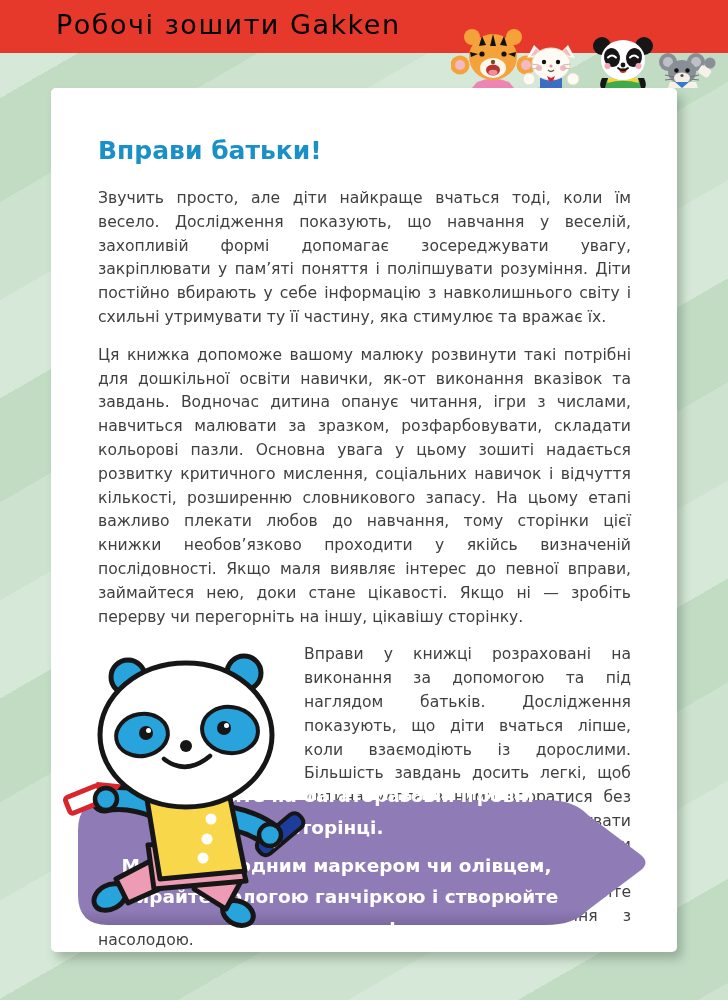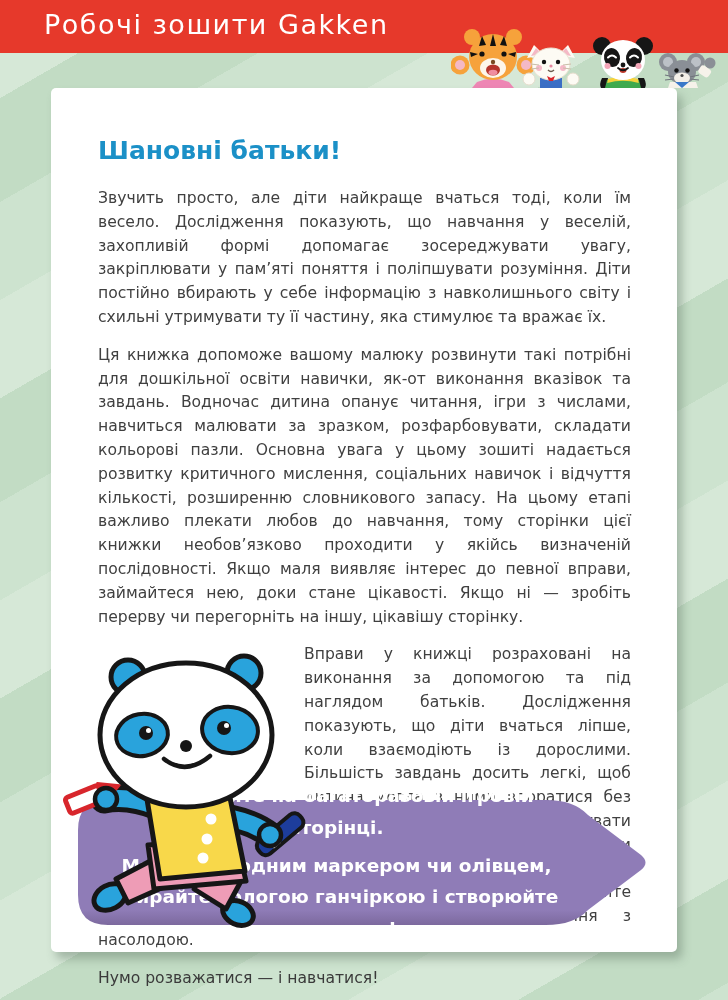--- a/index.html
+++ b/index.html
@@ -13,23 +13,23 @@
       #d6e8d7 0px, #d6e8d7 85px,
       #c2dcc4 85px, #c2dcc4 175px,
       #cde3cf 175px, #cde3cf 260px);
   }
   
   .header-band{
     position:absolute;left:0;top:0;width:728px;height:53px;
     background:#e6392b;z-index:0;
   }
   .header-title{
-    position:absolute;left:44px;top:9px;
+    position:absolute;left:56px;top:9px;
     font-size:27px;letter-spacing:1.5px;
-    color:#ffffff;white-space:nowrap;
+    color:#000000;white-space:nowrap;
   }
   .char{position:absolute;z-index:0;}
   .char svg{display:block;}
   
   .card{
     position:absolute;left:51px;top:88px;width:626px;height:864px;
     background:#ffffff;border-radius:5px;
     box-shadow:5px 7px 10px rgba(100,122,104,0.45);
     z-index:1;
     box-sizing:border-box;
@@ -161,21 +161,21 @@
         <circle cx="32.5" cy="17.5" r="2.2" fill="#111"></circle>
       <circle cx="27" cy="22.5" r="1.6" fill="#4a4a4a"></circle>
       <path d="M10,22 L19,24 M10,27 L19,26 M44,22 L35,24 M44,27 L35,26" stroke="#6f747b" stroke-width="1.1"></path>
       <path d="M15,29 H41 L43,35 H13 Z" fill="#f6f2ea"></path>
       <polygon points="20,29 34,29 27,35" fill="#3a78c9"></polygon>
     </svg>
   </div>
 
   <div class="card">
 
-    <h1 class="heading">Шановні батьки!</h1>
+    <h1 class="heading">Вправи батьки!</h1>
 
     <p class="body-text">Звучить просто, але діти найкраще вчаться тоді, коли їм весело. Дослідження показують, що навчання у веселій, захопливій формі допомагає зосереджувати увагу, закріплювати у пам’яті поняття і поліпшувати розуміння. Діти постійно вбирають у себе інформацію з навколишнього світу і схильні утримувати ту її частину, яка стимулює та вражає їх.</p>
 
     <p class="body-text">Ця книжка допоможе вашому малюку розвинути такі потрібні для дошкільної освіти навички, як-от виконання вказівок та завдань. Водночас дитина опанує читання, ігри з числами, навчиться малювати за зразком, розфарбовувати, складати кольорові пазли. Основна увага у цьому зошиті надається розвитку критичного мислення, соціальних навичок і відчуття кількості, розширенню словникового запасу. На цьому етапі важливо плекати любов до навчання, тому сторінки цієї книжки необов’язково проходити у якійсь визначеній послідовності. Якщо маля виявляє інтерес до певної вправи, займайтеся нею, доки стане цікавості. Якщо ні — зробіть перерву чи перегорніть на іншу, цікавішу сторінку.</p>
 
     <div class="panda-float">
       <svg viewBox="0 0 250 285">
         <g stroke="#161616" stroke-linejoin="round">
 
           <ellipse cx="52" cy="250" rx="17" ry="12" fill="#29a3dc" stroke-width="5" transform="rotate(-28 52 250)"></ellipse>
@@ -217,21 +217,20 @@
           <circle cx="90.5" cy="83.5" r="2.5" fill="#ffffff" stroke="none"></circle>
           <circle cx="168.5" cy="78.5" r="2.5" fill="#ffffff" stroke="none"></circle>
           <circle cx="128" cy="99" r="6" fill="#161616" stroke="none"></circle>
           <path d="M106,112 Q128,129 152,109" fill="none" stroke-width="4.5" stroke-linecap="round"></path>
         </g>
       </svg>
     </div>
 
     <p class="body-text">Вправи у книжці розраховані на виконання за допомогою та під наглядом батьків. Дослідження показують, що діти вчаться ліпше, коли взаємодіють із дорослими. Більшість завдань досить легкі, щоб дитина могла з ними впоратися без допомоги, але ви маєте керувати процесом. У кожної дитини свої темпи розвитку, і, виконуючи завдання разом, як одна команда, ви робите важливий крок до навчання з насолодою.</p>
 
-    <p class="closing-line">Нумо розважатися — і навчатися!</p>
 
     <div class="bubble">
       <svg class="bubble-bg" viewBox="0 0 572 125" preserveAspectRatio="none">
         <defs>
           <linearGradient id="bubbleGrad" x1="0" y1="0" x2="0" y2="1">
             <stop offset="0" stop-color="#8f7cb7"></stop>
             <stop offset="0.88" stop-color="#8f7cb7"></stop>
             <stop offset="1" stop-color="#7c699e"></stop>
           </linearGradient>
         </defs>

